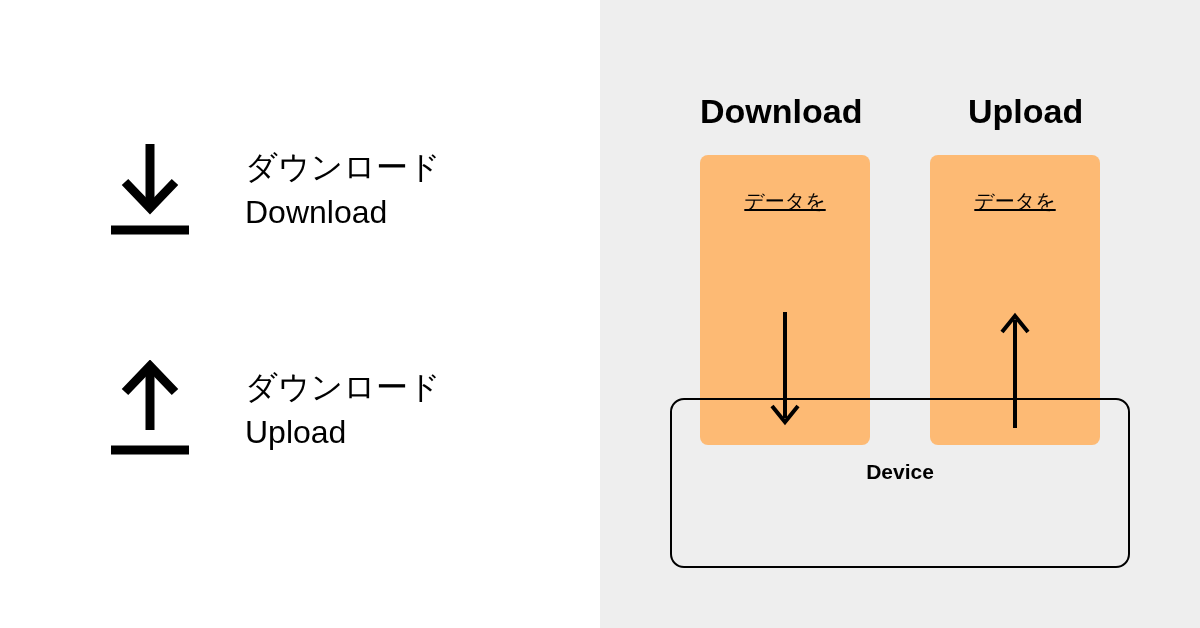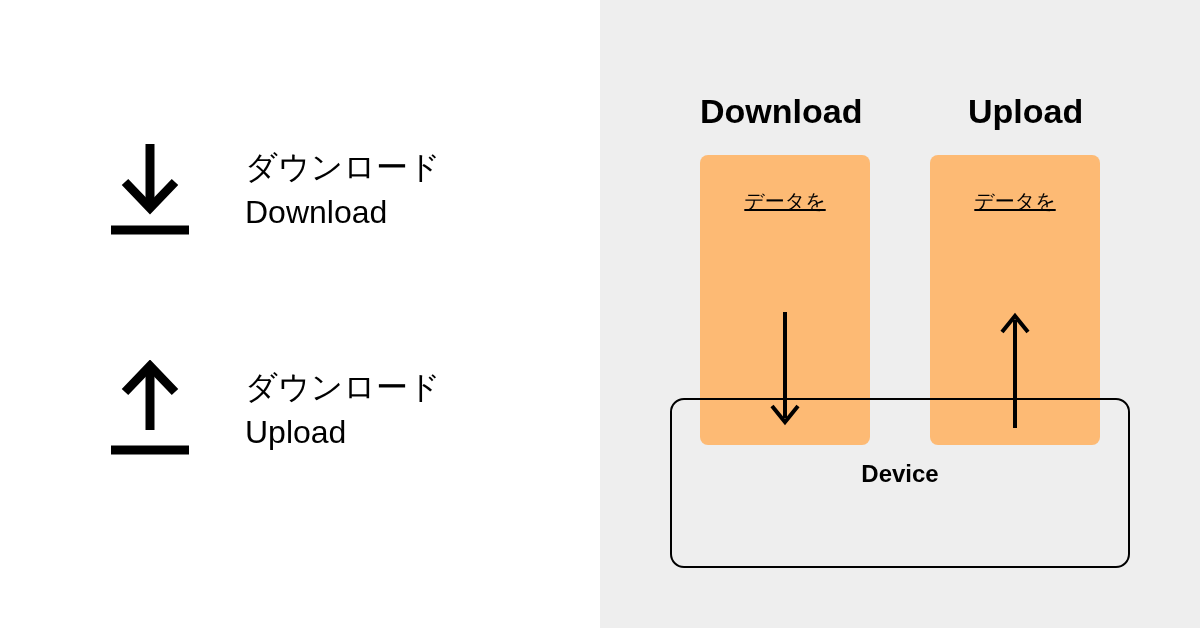--- a/index.html
+++ b/index.html
@@ -13,21 +13,21 @@
   .entry .icon-box { width: 110px; height: 110px; display: flex; align-items: center; justify-content: center; }
   .entry .labels { margin-left: 40px; }
   .entry .labels .jp { font-size: 32px; font-weight: 500; line-height: 1.4; }
   .entry .labels .en { font-size: 32px; font-weight: 500; line-height: 1.4; }
 
   
   .r-title { position: absolute; font-size: 34px; font-weight: 600; }
   .r-box { position: absolute; background: #fdba74; border-radius: 8px; padding-top: 26px; text-align: center; text-decoration: underline; }
   .r-box .line { font-size: 20px; font-weight: 500; line-height: 2.0; }
   .device-box { position: absolute; border: 2px solid #000; border-radius: 14px; text-align: center; }
-  .device-box .device-label { font-size: 24px; font-weight: 600; margin-top: 60px; display: inline-block; }
+  .device-box .device-label { font-size: 21px; font-weight: 600; margin-top: 60px; display: inline-block; }
   .arrow-svg { position: absolute; }
 </style>
 </head>
 <body>
 
 <div class="page">
 
   <div class="left-panel">
 
     <div class="entry" style="left:95px; top:135px;">

